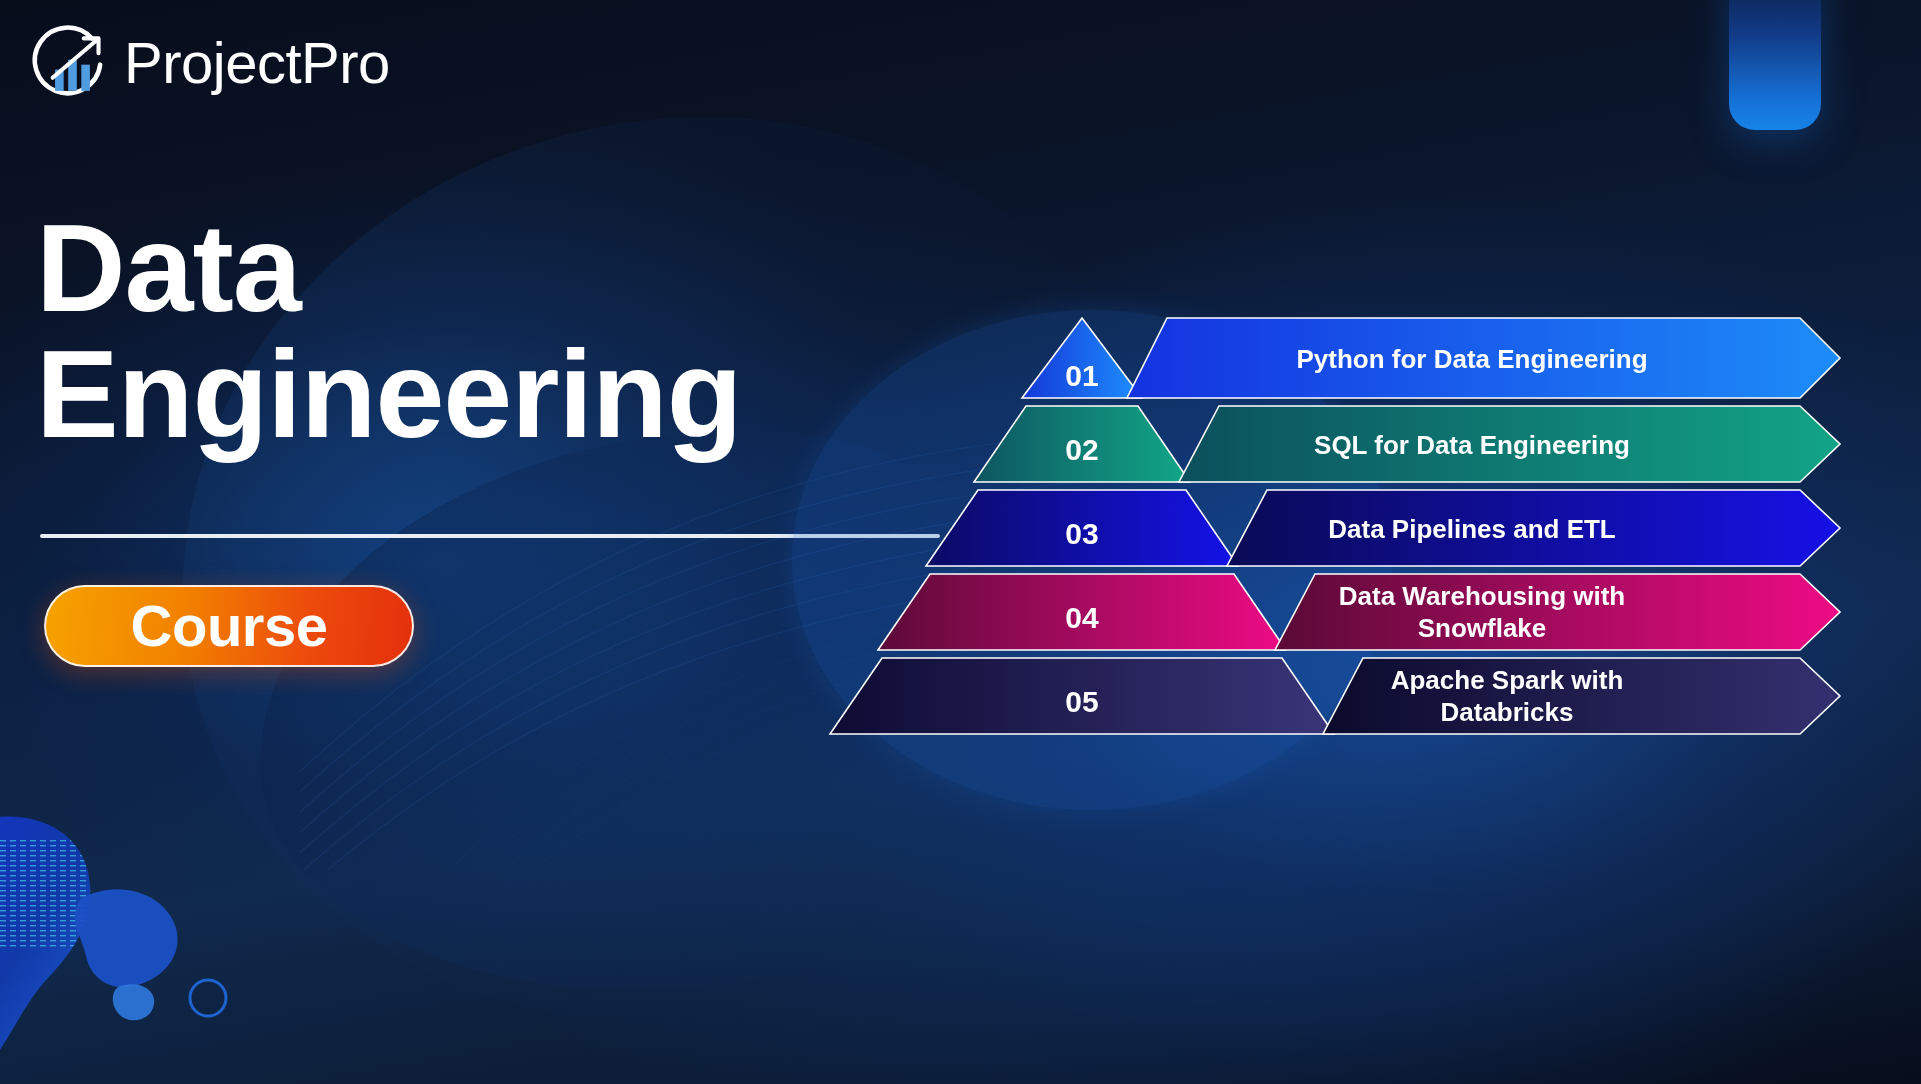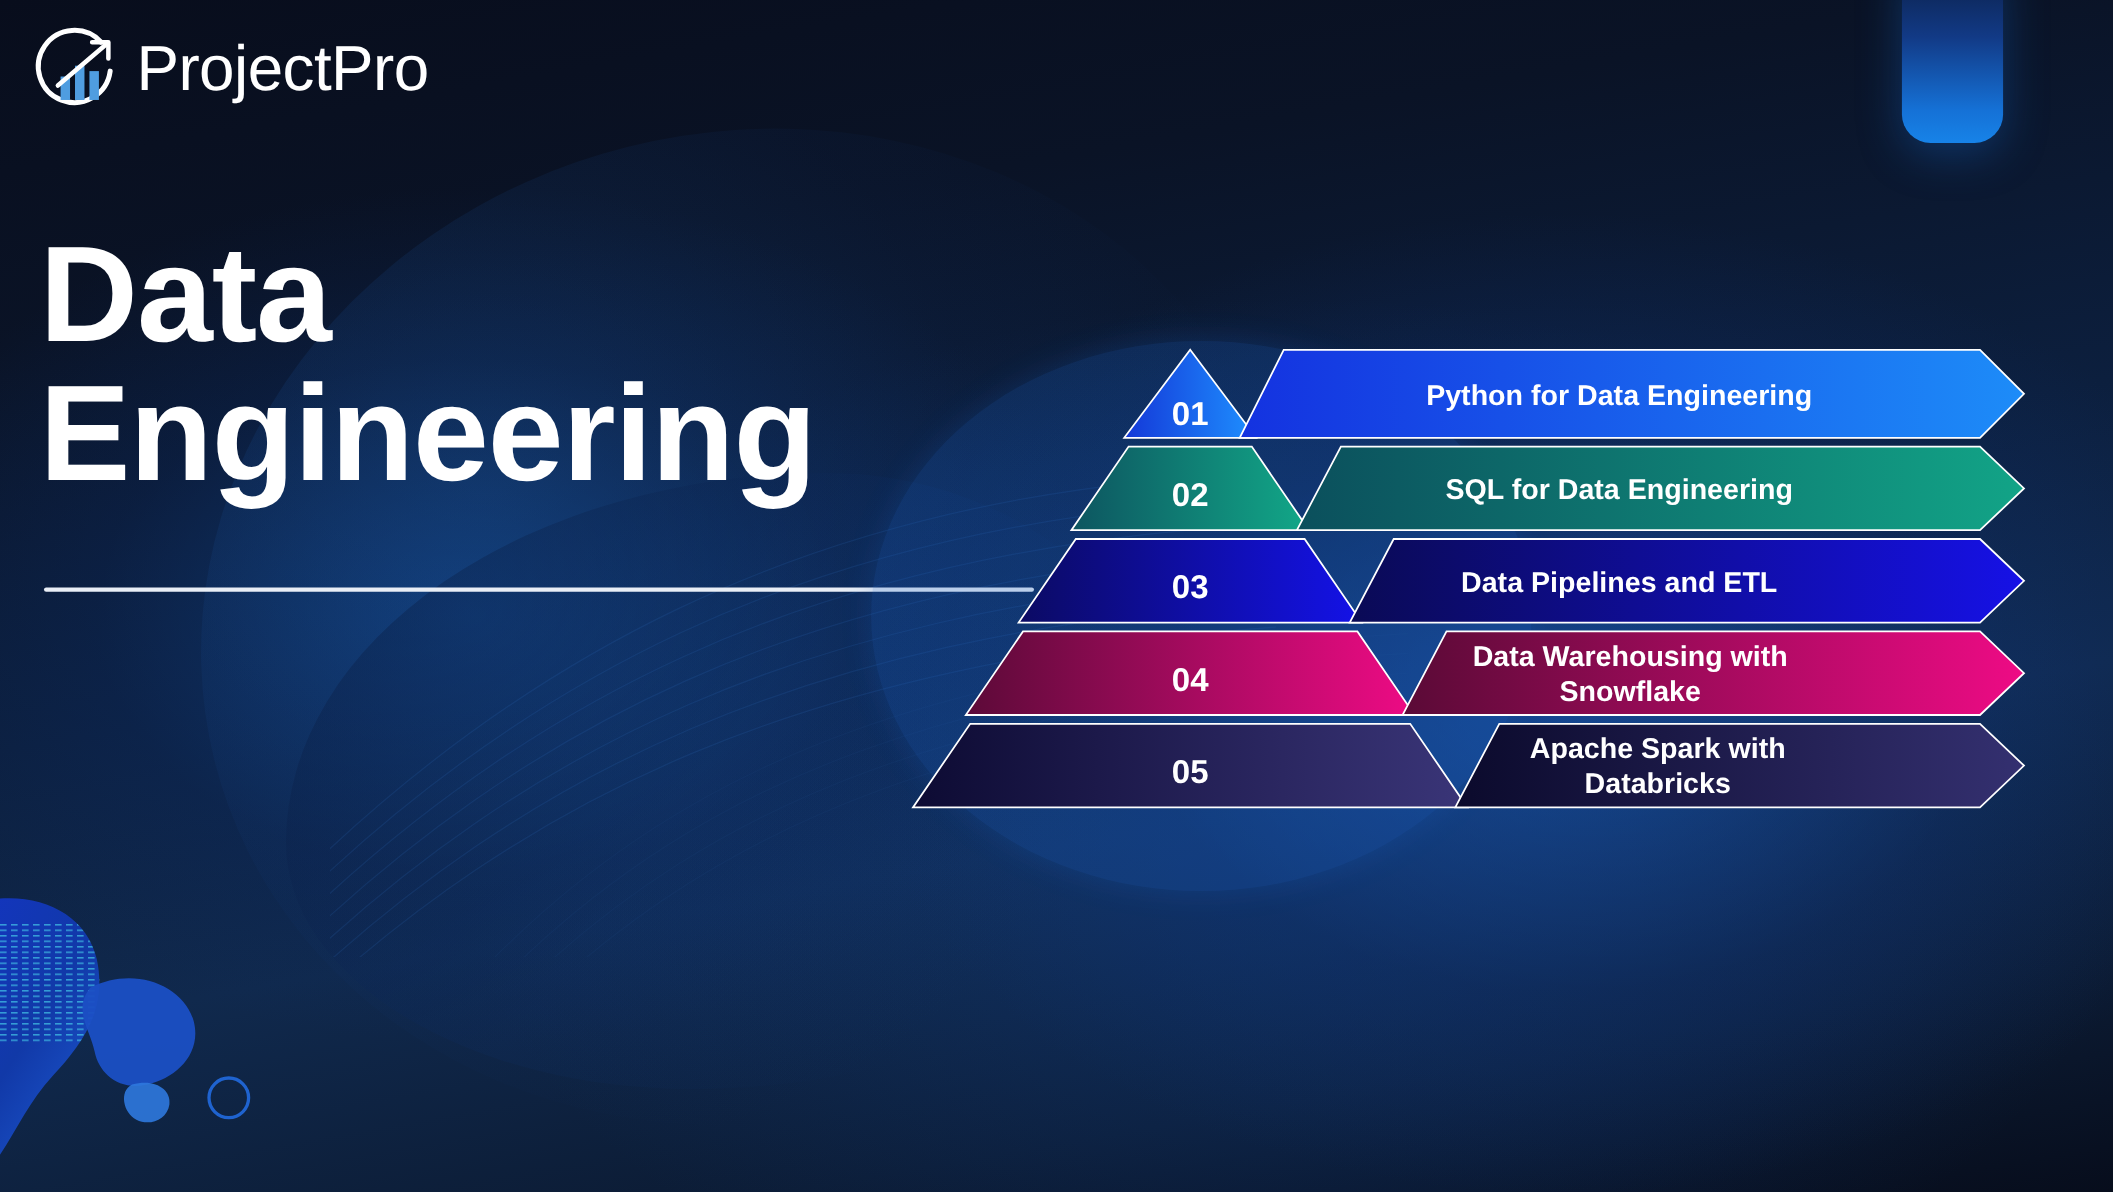--- a/index.html
+++ b/index.html
@@ -185,20 +185,23 @@
     </span>
     <span class="logo-text">ProjectPro</span>
   </div>
 
   <div class="headline">
     <div class="headline-line">Data</div>
     <div class="headline-line">Engineering</div>
   </div>
   <div class="divider"></div>
 
+  <div class="course-pill">
+    <span>Course</span>
+  </div>
 
   <div class="blob-wrap">
     <svg viewBox="0 0 300 300" aria-hidden="true">
       <defs>
         <linearGradient id="blobGrad" x1="0" y1="0" x2="1" y2="1">
           <stop offset="0%" stop-color="#1433c8"></stop>
           <stop offset="55%" stop-color="#1139a8"></stop>
           <stop offset="100%" stop-color="#1f5fd8"></stop>
         </linearGradient>
         <pattern id="dashLines" width="10" height="5" patternUnits="userSpaceOnUse">

